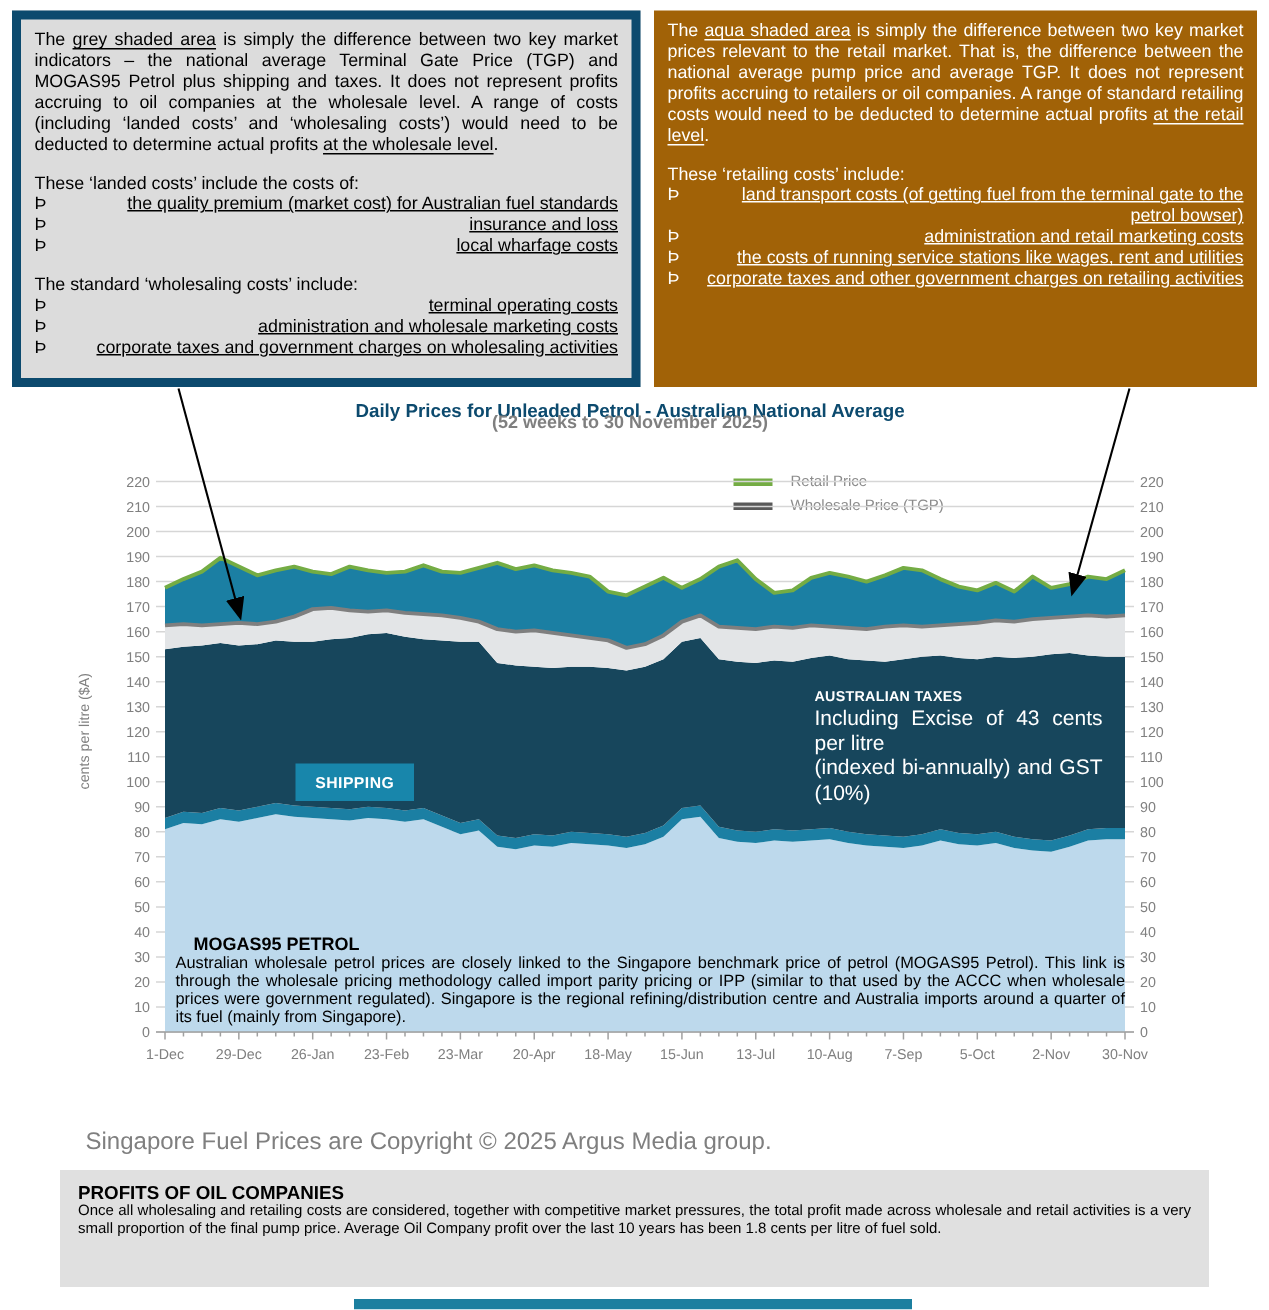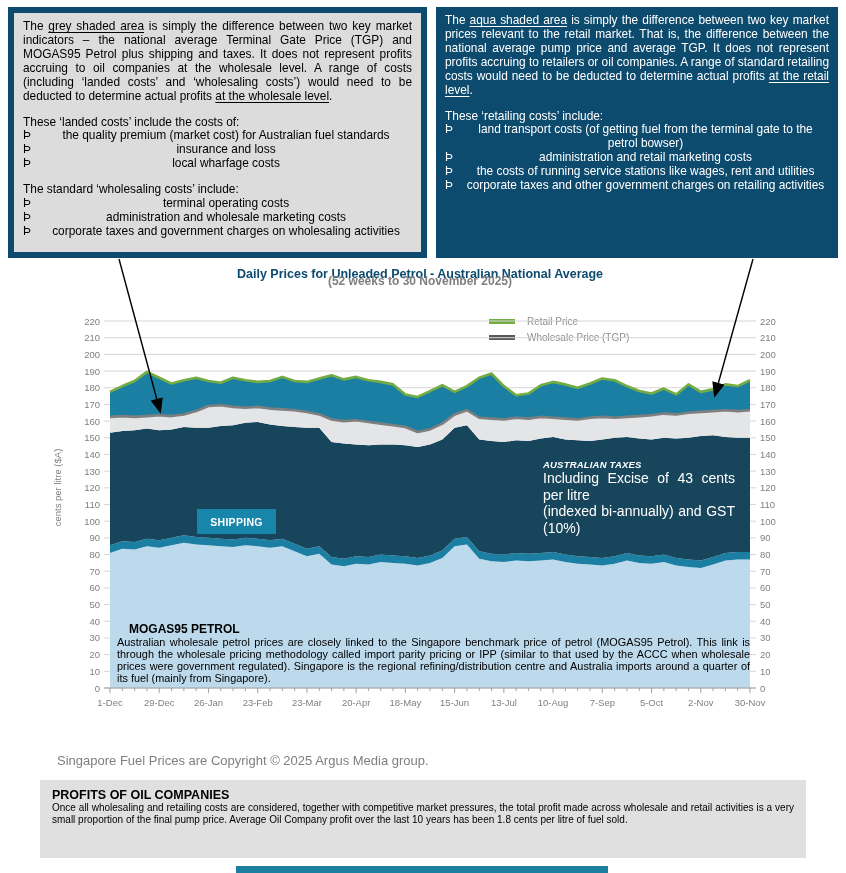--- a/index.html
+++ b/index.html
@@ -1,42 +1,42 @@
 <!DOCTYPE html>
 <html><head>
 <meta charset="utf-8">
 <style>
   html,body{margin:0;padding:0;background:#fff;}
   body{width:846px;height:873px;position:relative;font-family:"Liberation Sans",sans-serif;overflow:hidden;}
   .abs{position:absolute;}
   .info-box{position:absolute;top:7px;height:251px;box-sizing:border-box;padding:7px 9px;font-size:11.9px;line-height:1.17;text-align:justify;}
   #grey-box{left:8px;width:419px;background:#DCDCDC;border:6px solid #0c4a6e;color:#000;}
-  #aqua-box{left:436px;width:402px;background:#0c4a6e;color:#fff;}
+  #aqua-box{left:436px;width:402px;background:#a16207;color:#fff;}
   .gap{height:12px;}
   .brow{display:flex;}
   .thorn{width:17px;flex:none;}
-  .bitem{flex:1;text-align:center;}
+  .bitem{flex:1;text-align:right;text-decoration:underline;}
   u{text-underline-offset:2px;}
   #chart-title{left:90px;top:267px;width:660px;text-align:center;font-weight:bold;color:#0c4a6e;font-size:12.5px;}
   #chart-subtitle{left:90px;top:274px;width:660px;text-align:center;font-weight:bold;color:#7F7F7F;font-size:12px;}
   #legend{left:487px;top:312px;background:#fff;padding:1px 8px 1px 2px;}
   .lrow{display:flex;align-items:center;height:16px;text-align:center;}
   .swatch{width:26px;height:5px;margin-right:12px;}
   .llabel{font-size:10px;color:#8C8C8C;white-space:nowrap;}
   #ylabel{left:-3px;top:482px;width:120px;text-align:center;transform:rotate(-90deg);font-size:9.5px;color:#808080;}
   #chart-svg{left:0;top:262px;}
   #arrows-svg{left:0;top:0;pointer-events:none;z-index:6;}
   #shipping-label{left:197px;top:509px;width:79px;height:25px;background:#1886AB;color:#fff;font-weight:bold;font-size:10.5px;letter-spacing:.3px;display:flex;align-items:center;justify-content:center;z-index:3;}
   #taxes-anno{left:543px;top:459px;width:192px;color:#fff;z-index:3;}
-  #taxes-anno .t1{font-weight:bold;font-size:9.5px;letter-spacing:.2px;font-style:italic;}
+  #taxes-anno .t1{font-weight:bold;font-size:9.5px;letter-spacing:.2px;}
   #taxes-anno .t2{font-size:14px;line-height:1.18;text-align:justify;}
   #mogas-anno{left:117px;top:622px;width:633px;color:#000;z-index:3;}
   .mg-title{font-weight:bold;font-size:12px;padding-left:12px;}
   .mg-body{font-size:10.9px;line-height:1.1;text-align:justify;}
-  #copyright{left:57px;top:753px;font-size:13px;color:#7F7F7F;}
+  #copyright{left:57px;top:753px;font-size:16px;color:#7F7F7F;}
   #profits-box{left:40px;top:780px;width:766px;height:78px;background:#E0E0E0;box-sizing:border-box;padding:8px 12px;}
   .pf-title{font-weight:bold;font-size:12.5px;}
   .pf-body{font-size:10px;line-height:1.17;text-align:justify;}
   #bottom-bar{left:236px;top:866px;width:372px;height:7px;background:#1B7F9F;}
 </style>
 </head>
 <body>
 
 <div id="grey-box" class="info-box">
   <div><span>The </span><u>grey shaded area</u><span> is simply the difference between two key market indicators – the national average Terminal Gate Price (TGP) and MOGAS95 Petrol plus shipping and taxes. It does not represent profits accruing to oil companies at the wholesale level. A range of costs (including ‘landed costs’ and ‘wholesaling costs’) would need to be deducted to determine actual profits </span><u>at the wholesale level</u><span>.</span></div>

